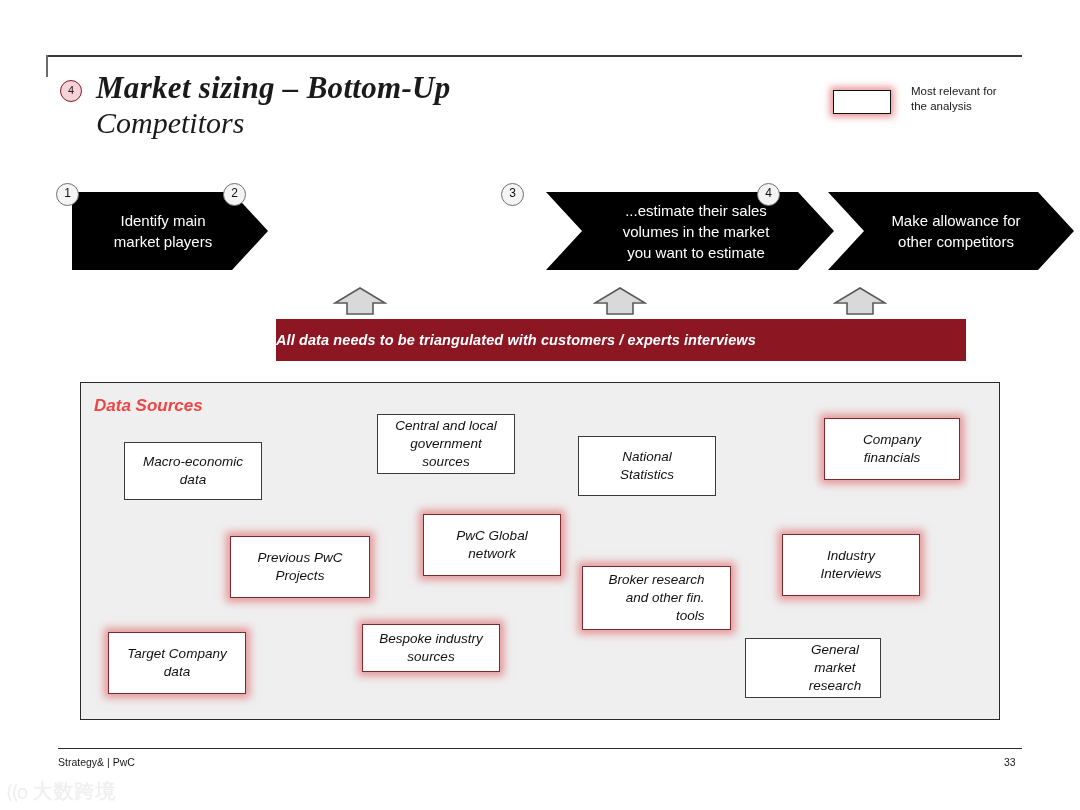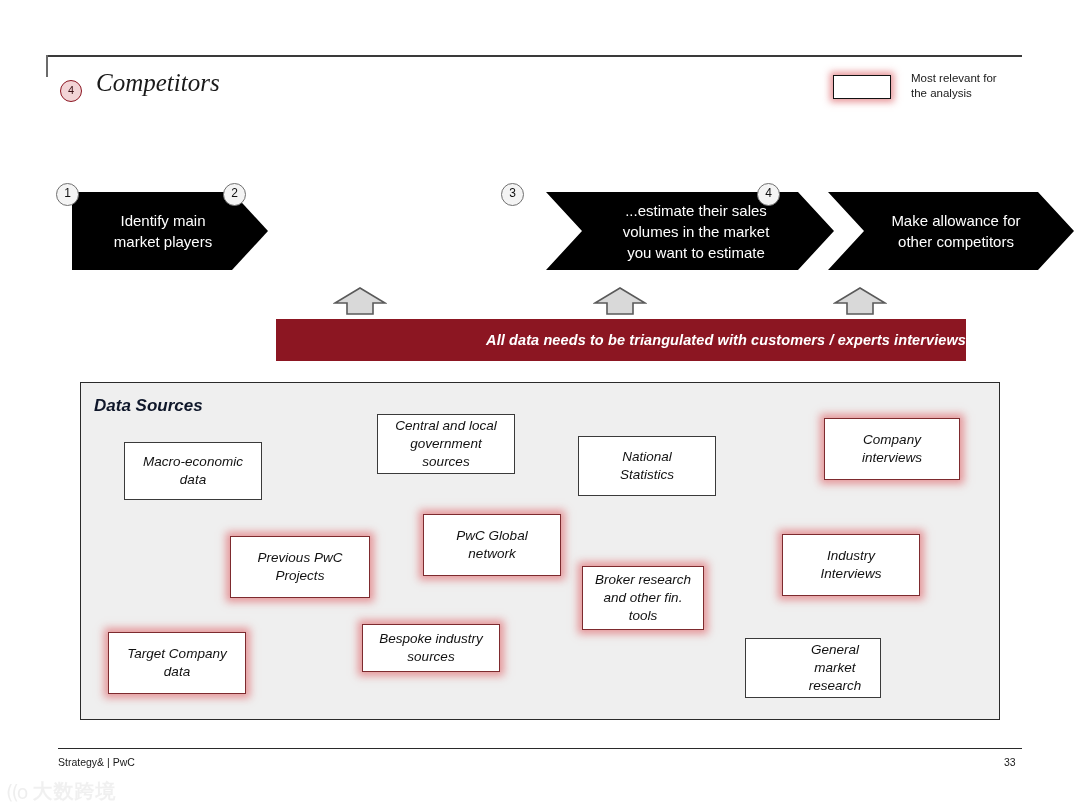--- a/index.html
+++ b/index.html
@@ -62,34 +62,34 @@
   }
   .title-main {
     font-size: 31px;
     font-weight: bold;
     font-style: italic;
     letter-spacing: 0.3px;
     line-height: 40px;
     white-space: nowrap;
   }
   .title-sub {
-    font-size: 25px;
+    font-size: 30px;
     font-style: italic;
     font-weight: normal;
     line-height: 34px;
     margin-top: -2px;
   }
 
   
   .legend {
     position: absolute;
     left: 833px;
-    top: 73px;
-    display: flex;
-    align-items: center;
+    top: 86px;
+    display: flex;
+    align-items: flex-end;
   }
   .legend-swatch {
     width: 56px;
     height: 22px;
     background: #ffffff;
     border: 1.6px solid #111111;
     box-shadow: 0 0 7px 3px rgba(226,120,124,0.78);
     flex: 0 0 auto;
   }
   .legend-label {
@@ -184,21 +184,21 @@
   
   .banner {
     position: absolute;
     left: 276px;
     top: 319px;
     width: 690px;
     height: 42px;
     background: #8c1622;
     display: flex;
     align-items: center;
-    justify-content: flex-end;
+    justify-content: flex-start;
   }
   .banner-text {
     color: #ffffff;
     font-size: 14.5px;
     font-style: italic;
     font-weight: bold;
     letter-spacing: 0.1px;
   }
 
   
@@ -212,21 +212,21 @@
     border: 1.3px solid #2a2a2a;
     box-sizing: border-box;
   }
   .panel-title {
     position: absolute;
     left: 94px;
     top: 396px;
     font-size: 17px;
     font-weight: bold;
     font-style: italic;
-    color: #0f172a;
+    color: #ef4444;
   }
 
   .src-box {
     position: absolute;
     background: #ffffff;
     border: 1.4px solid #3a3a3a;
     box-sizing: border-box;
     display: flex;
     align-items: center;
     justify-content: center;
@@ -295,20 +295,21 @@
 </style>
 </head>
 <body>
 
 <div class="top-rule"></div>
 <div class="top-tick"></div>
 
 <div class="title-block">
   <div class="title-badge">4</div>
   <div class="title-text">
+    <div class="title-main">Market sizing – Bottom-Up</div>
     <div class="title-sub">Competitors</div>
   </div>
 </div>
 
 <div class="legend">
   <div class="legend-swatch"></div>
   <div class="legend-label">Most relevant for
 the analysis</div>
 </div>
 
@@ -366,34 +367,34 @@
 sources</div>
 </div>
 
 <div class="src-box" style="left:578px; top:436px; width:138px; height:60px;">
   <div class="src-text">National
 Statistics</div>
 </div>
 
 <div class="src-box hl" style="left:824px; top:418px; width:136px; height:62px;">
   <div class="src-text">Company
-interviews</div>
+financials</div>
 </div>
 
 <div class="src-box hl" style="left:230px; top:536px; width:140px; height:62px;">
   <div class="src-text">Previous PwC
 Projects</div>
 </div>
 
 <div class="src-box hl" style="left:423px; top:514px; width:138px; height:62px;">
   <div class="src-text">PwC Global
 network</div>
 </div>
 
-<div class="src-box hl" style="left:582px; top:566px; width:122px; height:64px;">
+<div class="src-box hl" style="left:582px; top:566px; width:149px; height:64px;text-align:right;">
   <div class="src-text">Broker research
 and other fin.
 tools</div>
 </div>
 
 <div class="src-box hl" style="left:782px; top:534px; width:138px; height:62px;">
   <div class="src-text">Industry
 Interviews</div>
 </div>
 

